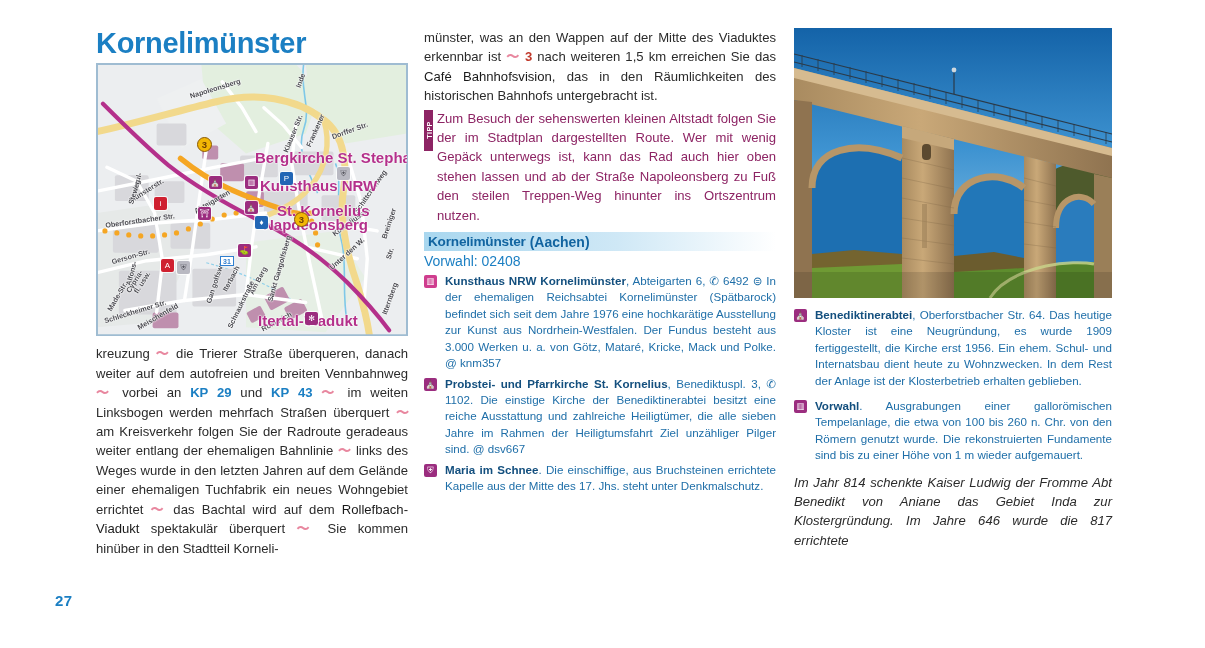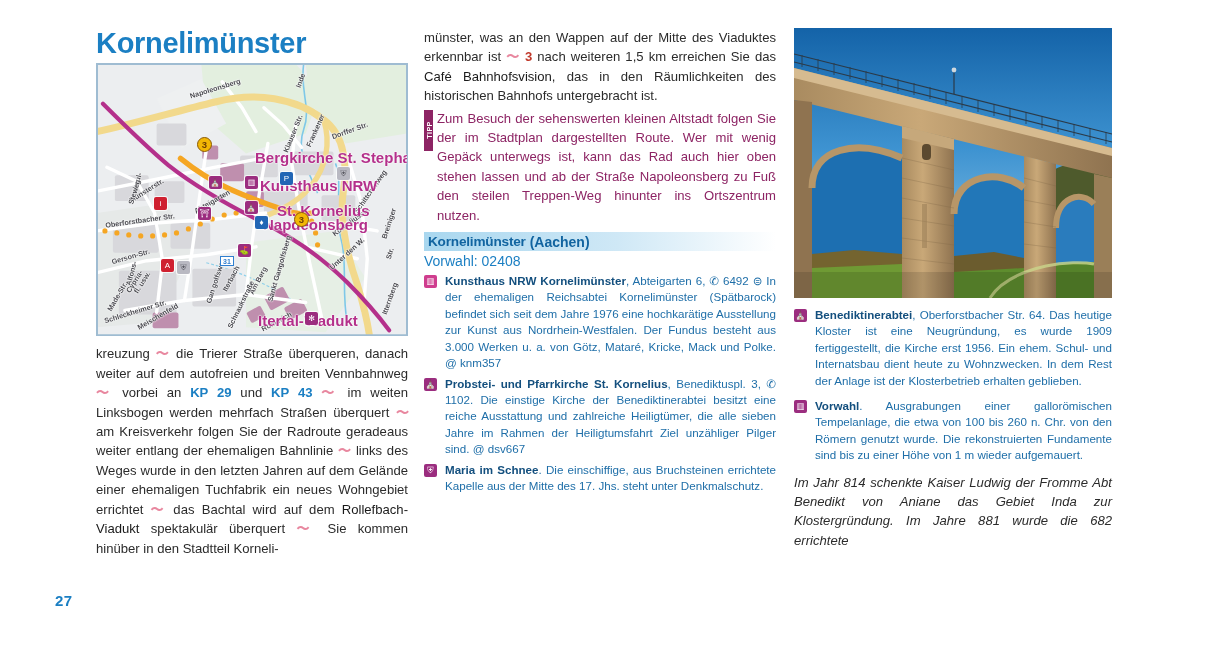--- a/index.html
+++ b/index.html
@@ -459,16 +459,16 @@
     <div class="poi-entry" style="margin-top:9px;">
       <span class="ic" style="background:#9b2d7f;">⛪</span>
       <b>Benediktinerabtei</b><span>, Oberforstbacher Str. 64. Das heutige Kloster ist eine Neugründung, es wurde 1909 fertiggestellt, die Kirche erst 1956. Ein ehem. Schul- und Internatsbau dient heute zu Wohnzwecken. In dem Rest der Anlage ist der Klosterbetrieb erhalten geblieben.</span>
     </div>
 
     <div class="poi-entry" style="margin-top:9px;">
       <span class="ic" style="background:#9b2d7f;">▥</span>
       <b>Vorwahl</b><span>. Ausgrabungen einer gallorömischen Tempelanlage, die etwa von 100 bis 260 n. Chr. von den Römern genutzt wurde. Die rekonstruierten Fundamente sind bis zu einer Höhe von 1 m wieder aufgemauert.</span>
     </div>
 
-    <div class="closing-italic">Im Jahr 814 schenkte Kaiser Ludwig der Fromme Abt Benedikt von Aniane das Gebiet Inda zur Klostergründung. Im Jahre 881 wurde die 682 errichtete</div>
+    <div class="closing-italic">Im Jahr 814 schenkte Kaiser Ludwig der Fromme Abt Benedikt von Aniane das Gebiet Inda zur Klostergründung. Im Jahre 646 wurde die 817 errichtete</div>
   </div>
 
 </div>
 
 </body></html>

